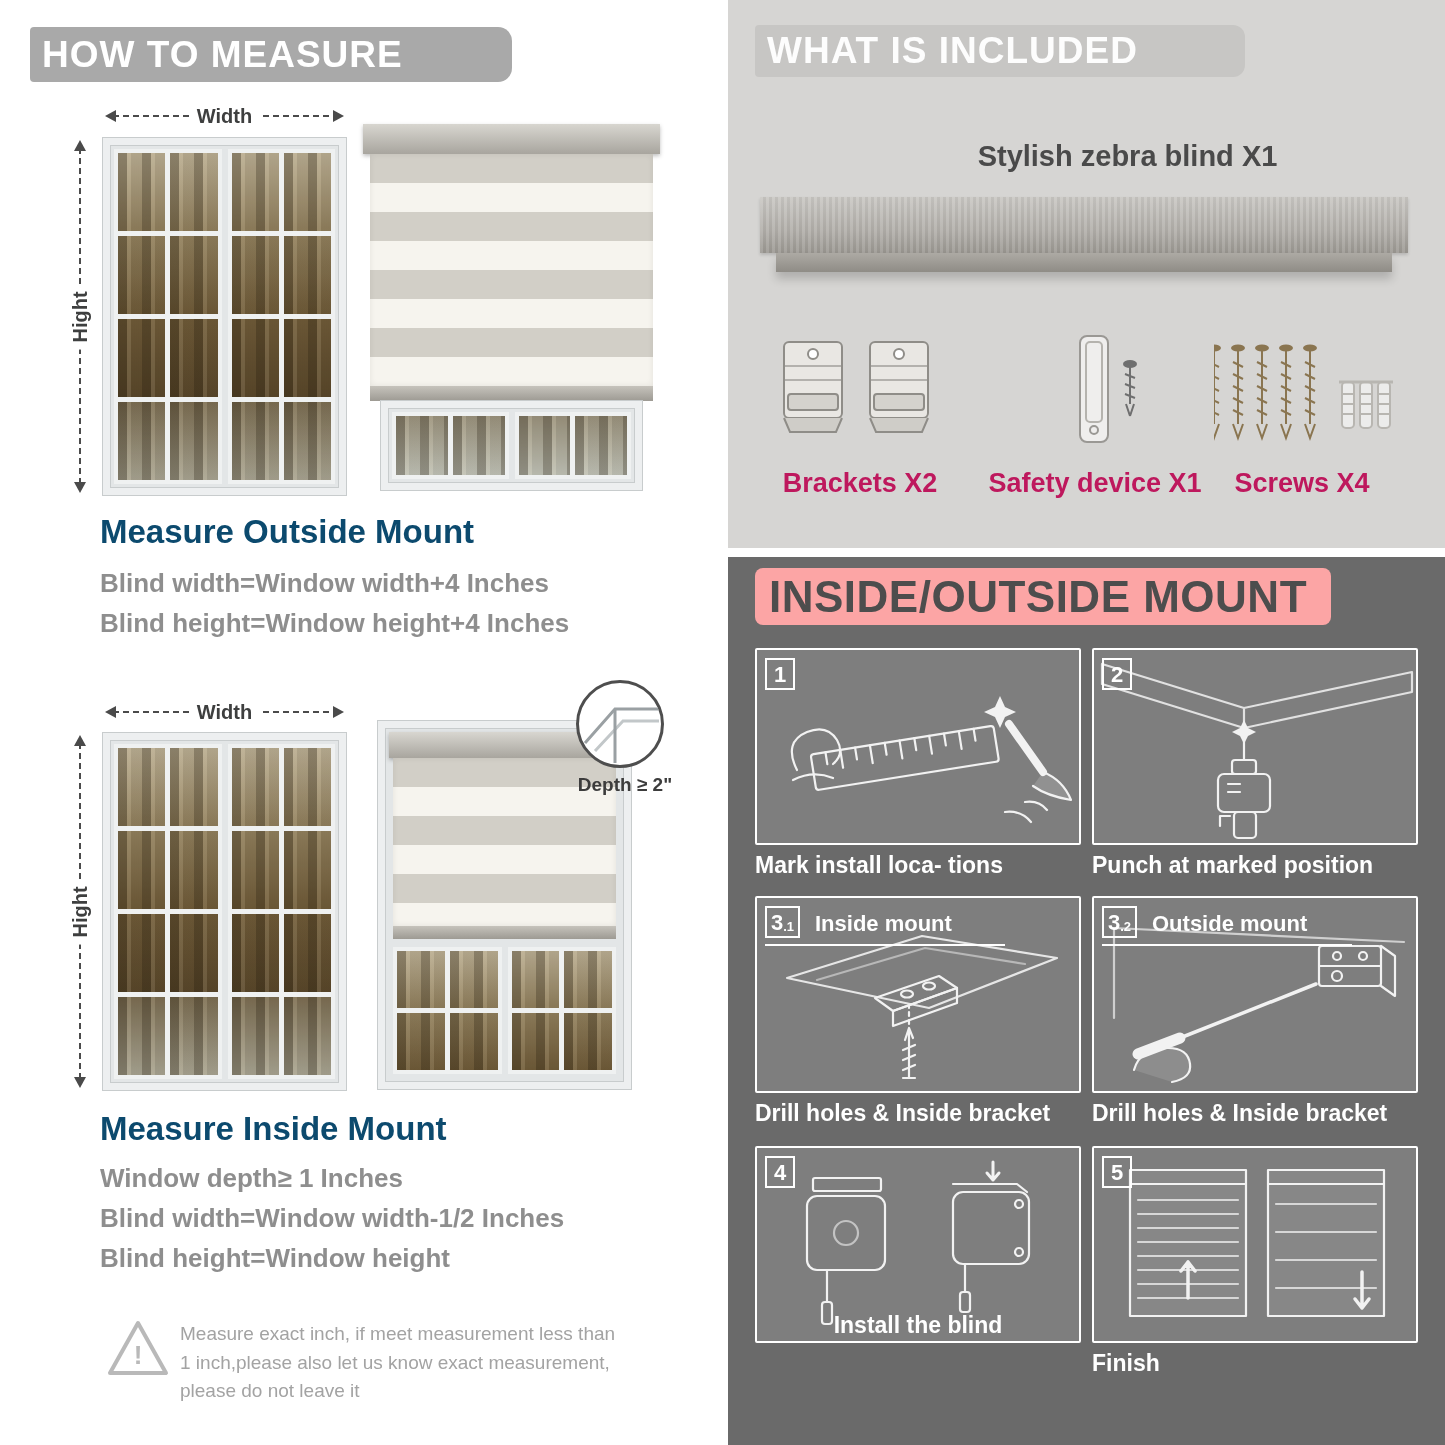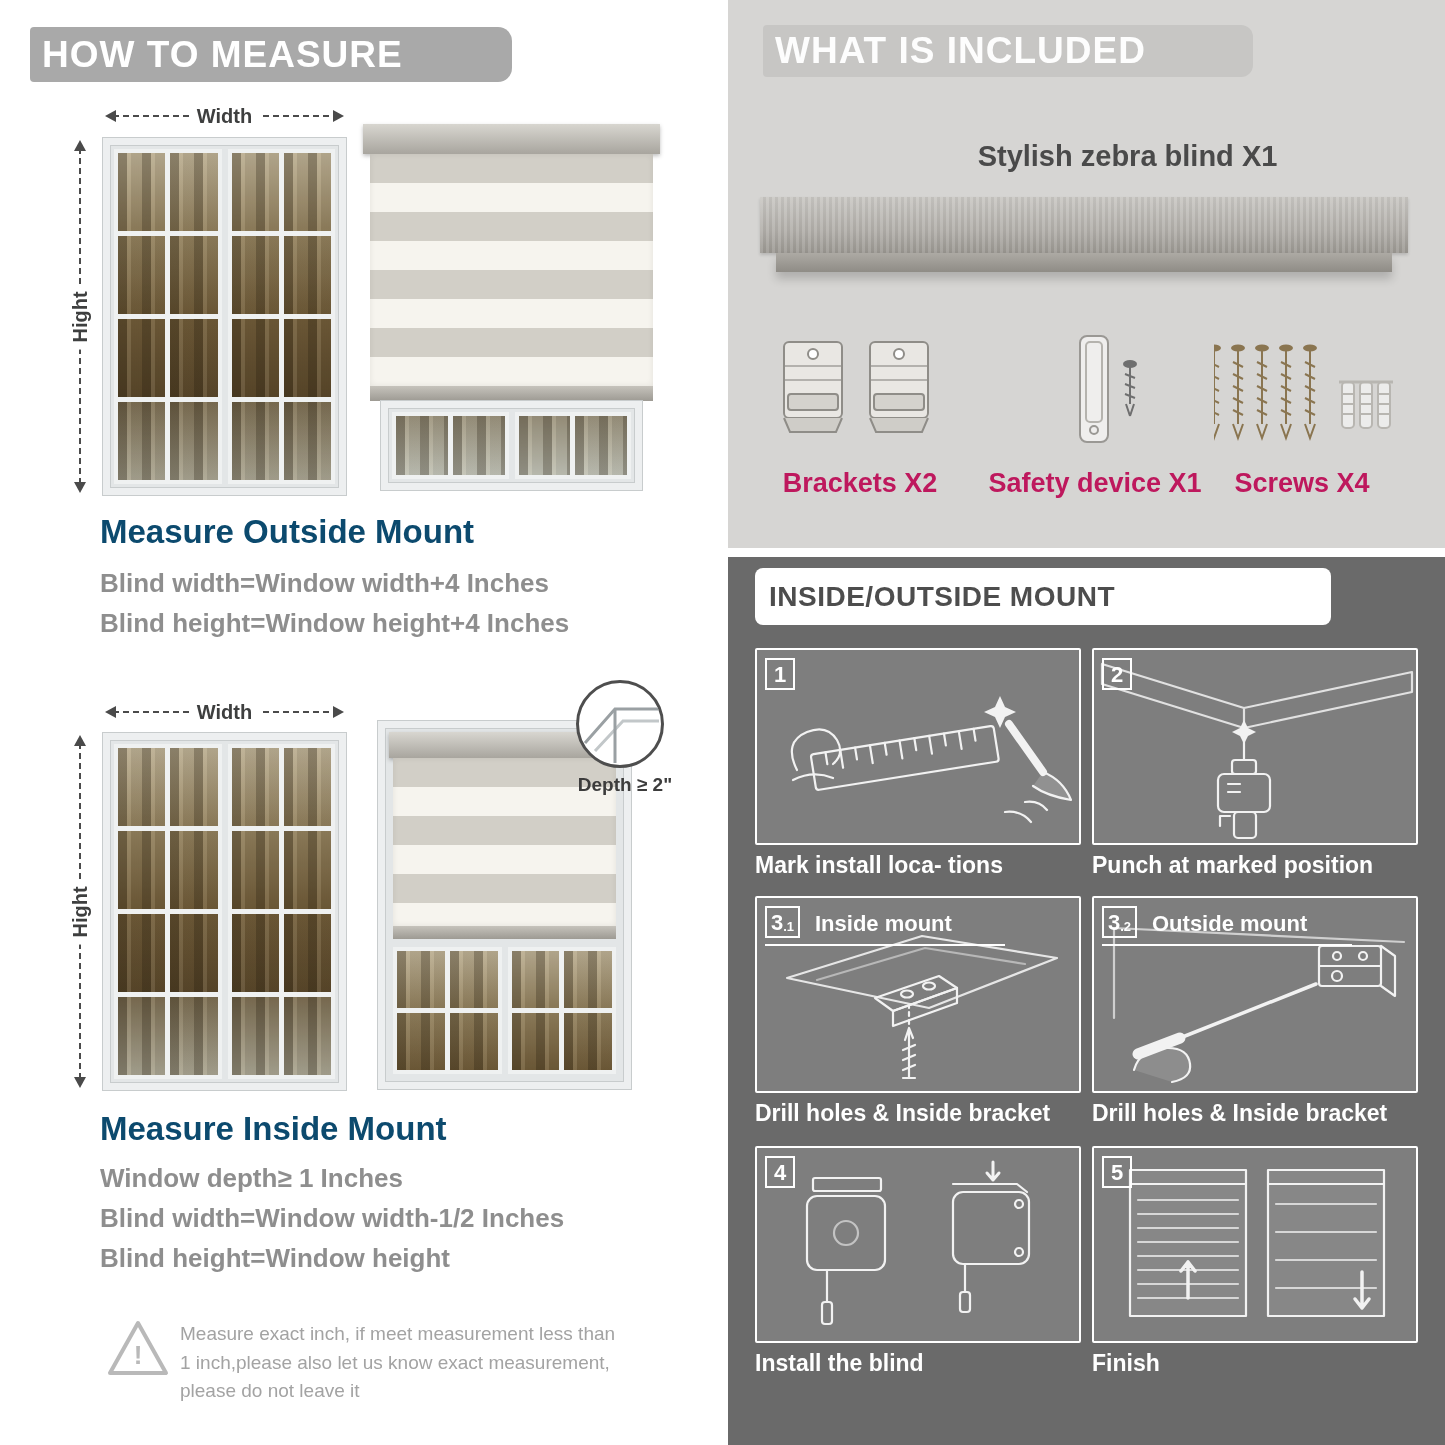--- a/index.html
+++ b/index.html
@@ -49,21 +49,21 @@
     padding-left:12px;letter-spacing:1px;border-radius:4px 12px 12px 4px;}
   .product-label{font-size:29px;font-weight:bold;color:#4a4a4a;text-align:center;}
   .rail-main{background:
       repeating-linear-gradient(90deg, rgba(255,255,255,.10) 0 3px, rgba(0,0,0,.04) 3px 6px),
       linear-gradient(180deg,#c9c7c3,#b2afaa 60%,#9b9892);
       box-shadow:0 2px 3px rgba(0,0,0,.15);}
   .rail-valance{background:linear-gradient(180deg,#adaaa4,#8f8c86);box-shadow:0 7px 10px rgba(0,0,0,.18);}
   .item-label{font-size:27px;font-weight:bold;color:#be185d;text-align:center;}
 
   .mount{background:#6a6a6a;}
-  .mount-header{background:#ffffff;color:#4d4d4d;font-weight:bold;font-size:28px;line-height:57px;
+  .mount-header{background:#fca5a5;color:#4d4d4d;font-weight:bold;font-size:44px;line-height:57px;
     padding-left:14px;border-radius:8px;letter-spacing:.5px;}
   .panel{position:absolute;width:326px;height:197px;background:#7e7e7e;border:2px solid #fff;
     box-sizing:border-box;border-radius:2px;}
   .badge{position:absolute;top:8px;left:8px;min-width:30px;height:32px;border:2px solid #fff;
     color:#fff;font-weight:bold;font-size:22px;display:flex;align-items:flex-start;
     justify-content:center;padding:1px 4px 0 4px;box-sizing:border-box;line-height:28px;}
   .badge .sub{font-size:13px;line-height:13px;align-self:flex-end;margin-bottom:3px;}
   .p-title{position:absolute;top:13px;left:58px;color:#fff;font-weight:bold;font-size:22px;}
   .tline{position:absolute;top:46px;left:8px;height:2px;background:#fff;}
   .caption{position:absolute;width:326px;color:#fff;font-weight:bold;font-size:23px;}
@@ -224,21 +224,21 @@
 
 <div class="abs" style="left:105px;top:1316px;width:66px;height:64px;">
   <svg width="66" height="64">
     <path d="M33 7 L61 57 H5 Z" fill="none" stroke="#b9b9b9" stroke-width="4" stroke-linejoin="round"></path>
   </svg>
   <div class="abs" style="left:0;top:24px;width:66px;text-align:center;font-size:26px;font-weight:bold;color:#b9b9b9;">!</div>
 </div>
 <div class="abs warn-text" style="left:180px;top:1320px;width:450px;">Measure exact inch, if meet measurement less than 1 inch,please also let us know exact measurement, please do not leave it</div>
 
 <div class="abs included" style="left:728px;top:0;width:717px;height:548px;">
-  <div class="abs ribbon2" style="left:27px;top:25px;width:478px;height:52px;margin-left:8px;">WHAT IS INCLUDED</div>
+  <div class="abs ribbon2" style="left:27px;top:25px;width:478px;height:52px;">WHAT IS INCLUDED</div>
   <div class="abs product-label" style="left:0;top:140px;width:717px;padding-left:41px;">Stylish zebra blind X1</div>
 
   <div class="abs rail-main" style="left:32px;top:197px;width:648px;height:56px;"></div>
   <div class="abs rail-valance" style="left:48px;top:253px;width:616px;height:19px;"></div>
 
   <svg class="abs" style="left:50px;top:336px;" width="165" height="118" viewBox="0 0 165 118">
     <g id="bk" stroke="#8f8d88" stroke-width="2" fill="#e9e7e3">
       <rect x="6" y="6" width="58" height="76" rx="5"></rect>
       <path d="M6 30 h58 M6 44 h58" fill="none" opacity=".6"></path>
       <circle cx="35" cy="18" r="5" fill="#fff"></circle>
@@ -373,21 +373,21 @@
     <circle cx="262" cy="56" r="4"></circle>
       <circle cx="262" cy="104" r="4"></circle>
     <path d="M236 14 v18 M236 32 l-6 -7 M236 32 l6 -7" stroke-width="3"></path>
     <path d="M208 116 v28"></path>
       <rect x="203" y="144" width="10" height="20" rx="3"></rect>
   </svg>
   <div class="badge">
     <span>4</span>
   </div>
 </div>
-<div class="caption" style="left:755px;top:1350px;">Install the blind</div>
+<div class="caption" style="left:755px;top:1312px;text-align:center;">Install the blind</div>
 
 <div class="panel" style="left:1092px;top:1146px;">
   <svg class="ill" viewBox="0 0 322 193" stroke="#f2f2f2" stroke-width="2.2" fill="none" stroke-linecap="round" stroke-linejoin="round">
     <rect x="36" y="22" width="116" height="146" fill="rgba(255,255,255,.07)"></rect>
     <path d="M36 36 h116"></path>
     <path d="M44 52 h100 M44 66 h100 M44 80 h100 M44 94 h100 M44 108 h100 M44 122 h100 M44 136 h100 M44 150 h100" opacity=".75"></path>
     <path d="M94 150 V114 M94 114 l-7 9 M94 114 l7 9" stroke-width="3.5"></path>
     <rect x="174" y="22" width="116" height="146" fill="rgba(255,255,255,.07)"></rect>
     <path d="M174 36 h116"></path>
     <path d="M182 56 h100 M182 84 h100 M182 112 h100 M182 140 h100" opacity=".75"></path>

